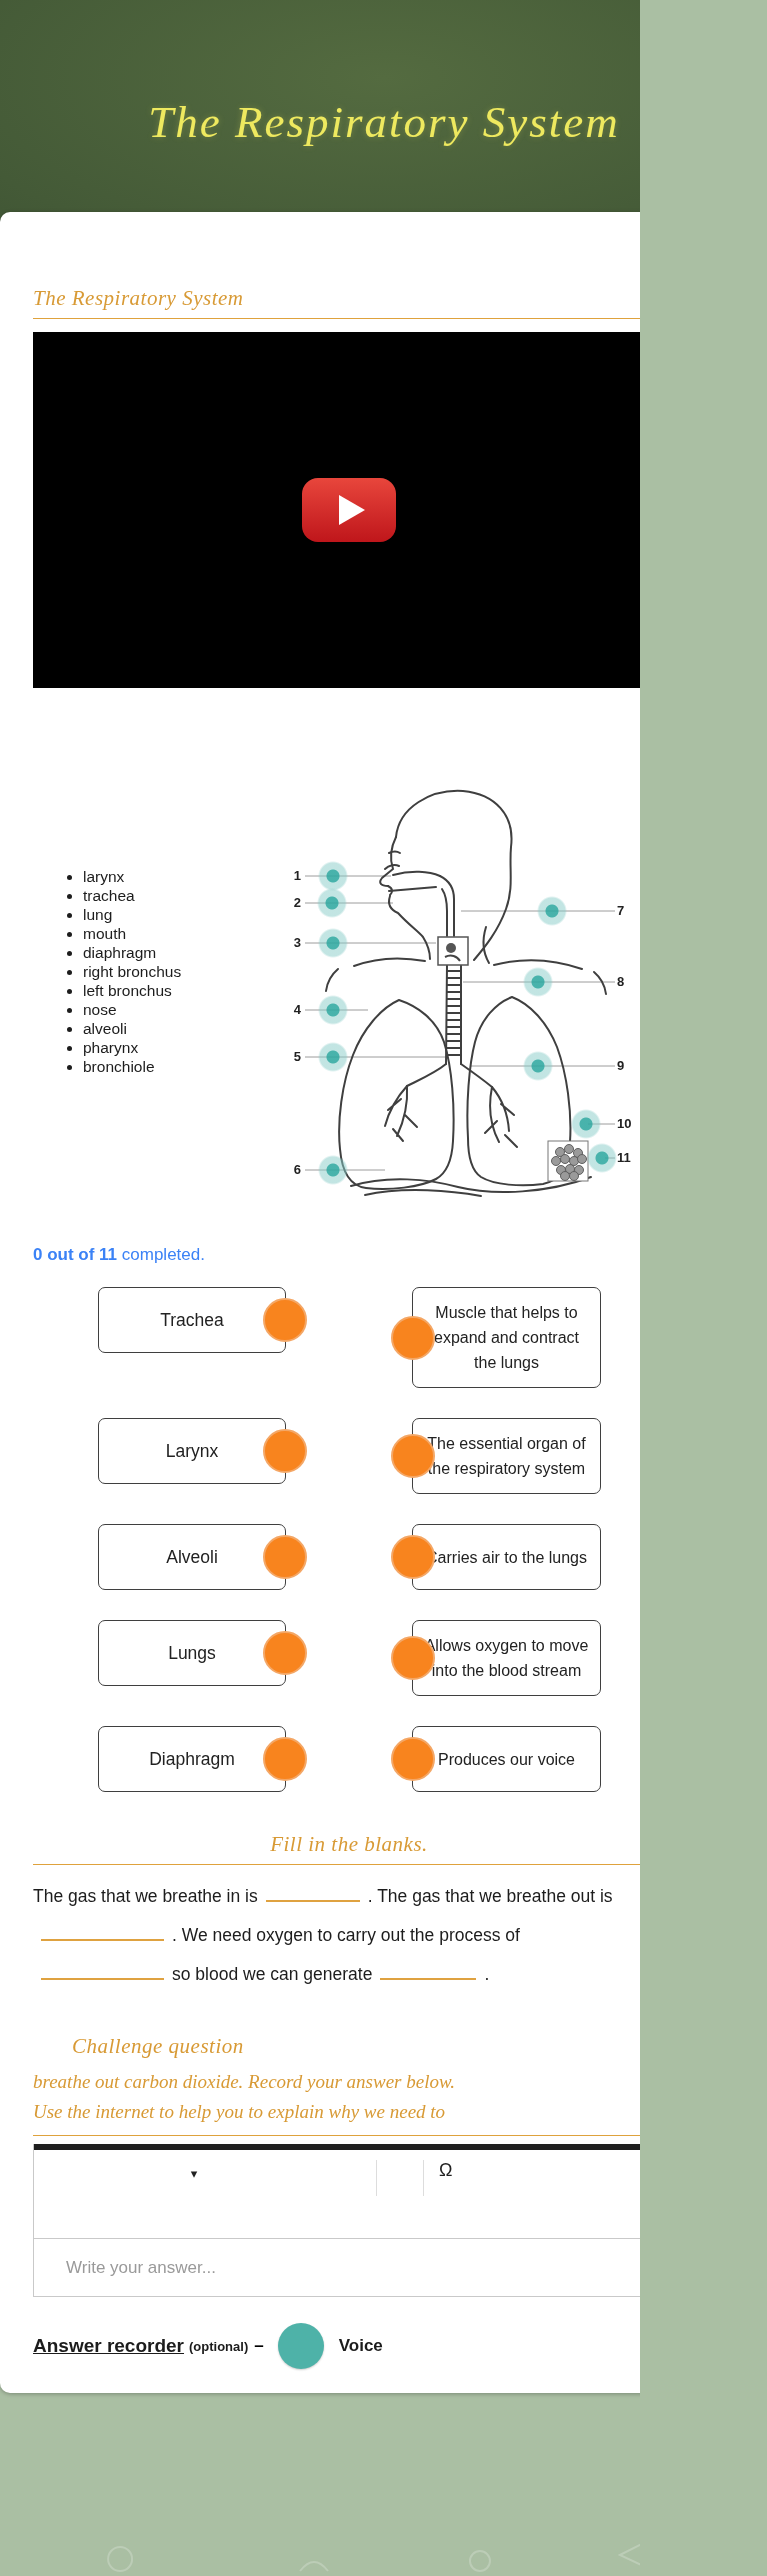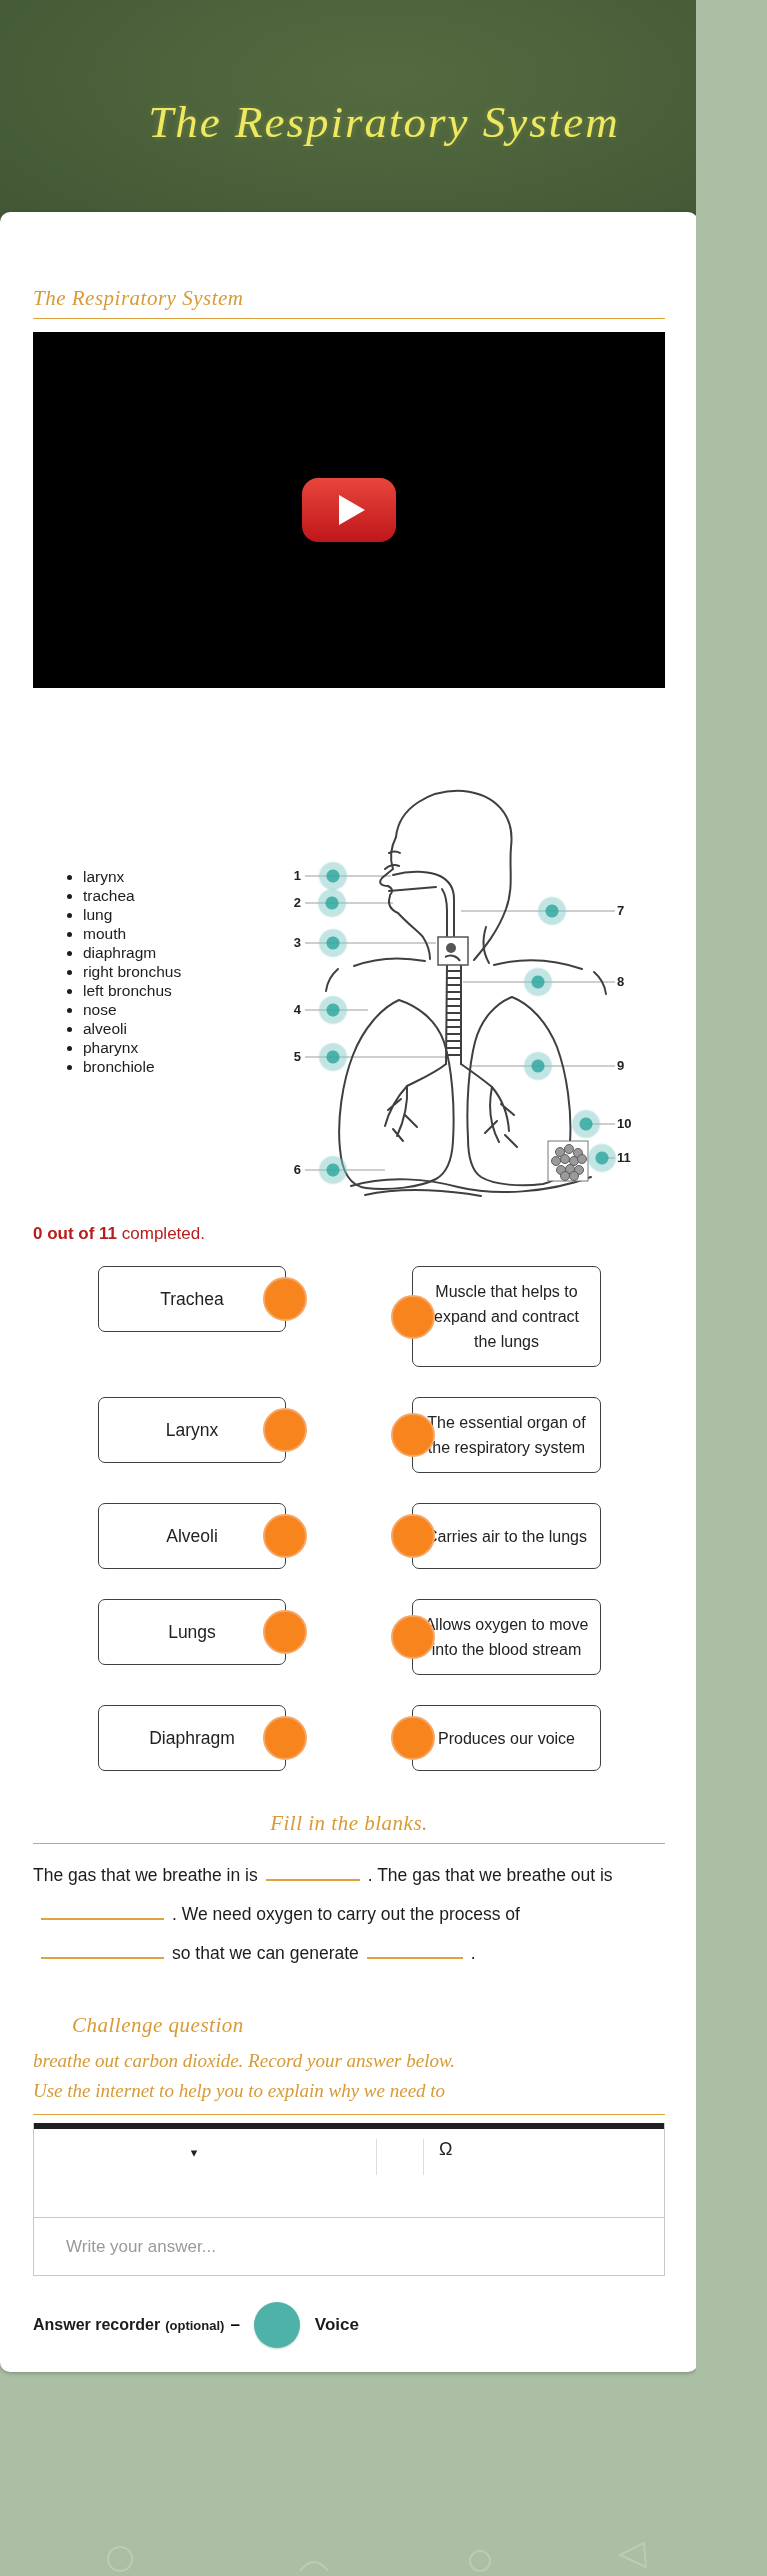--- a/index.html
+++ b/index.html
@@ -1,17 +1,17 @@
 <!DOCTYPE html>
 <html><head>
 <meta charset="utf-8">
 <style>
   html,body{margin:0;padding:0;}
   body{background:#aabfa3;font-family:"Liberation Sans",sans-serif;}
-  .page{position:relative;width:696px;min-height:2576px;overflow:hidden;}
+  .page{position:relative;width:640px;min-height:2576px;overflow:hidden;}
   .doodles{position:absolute;left:0;top:0;z-index:0;}
   
   .chalkboard{position:absolute;left:0;top:0;width:768px;height:277px;z-index:1;
     background:radial-gradient(130% 150% at 50% 28%, #546b40 0%, #445a37 45%, #2e432a 100%);}
   .tray{position:absolute;left:0;top:277px;width:768px;height:9px;z-index:1;
     background:linear-gradient(#f3d7a7,#d2a569);border-top:1px solid #b98c50;border-bottom:1px solid #a87f49;box-sizing:border-box;}
   .banner-title{position:absolute;left:0;top:96px;width:768px;text-align:center;z-index:1;
     color:#eee95f;font-family:cursive;font-style:italic;font-weight:400;font-size:45px;letter-spacing:2px;margin:0;
     text-shadow:0 0 6px rgba(238,233,95,.25);}
   
@@ -27,21 +27,21 @@
   
   .diagram{position:relative;width:632px;height:420px;margin-top:91px;}
   .figure-svg{position:absolute;left:0;top:0;}
   .word-bank{position:absolute;left:32px;top:88px;margin:0;padding:0 0 0 18px;list-style:disc;
     font-size:15.5px;line-height:19px;color:#1d1d1d;}
   .mdot{position:absolute;width:34px;height:34px;border-radius:50%;cursor:pointer;
     background:radial-gradient(circle, rgba(47,168,160,.88) 0 6px, rgba(134,203,199,.5) 7px 13px, rgba(134,203,199,0) 15px);}
   .mnum{position:absolute;font-size:13px;font-weight:600;color:#222;}
   .mnum.l{width:28px;text-align:right;}
   
-  .progress{margin-top:25px;font-size:17px;color:#b91c1c;}
+  .progress{margin-top:46px;font-size:17px;color:#3b82f6;}
   .progress b{font-weight:700;}
   .match-prompt{margin-top:60px;font-size:17px;color:#1d1d1d;}
   .match-grid{margin-top:22px;}
   .match-row{display:flex;align-items:flex-start;margin-bottom:30px;}
   .mcard{border:1px solid #3f3f3f;border-radius:7px;background:#fff;position:relative;box-sizing:border-box;
     display:flex;align-items:center;justify-content:center;text-align:center;color:#222;}
   .mleft{width:188px;height:66px;margin-left:65px;font-size:17.5px;}
   .mright{width:189px;margin-left:126px;min-height:66px;padding:12px 10px;font-size:16px;line-height:25px;}
   .conn{position:absolute;top:50%;width:44px;height:44px;margin-top:-22px;border-radius:50%;box-sizing:border-box;
     background:#f8841e;border:2px solid #f4a766;cursor:pointer;}
@@ -61,21 +61,21 @@
   .toolbar{height:88px;position:relative;}
   .tb-caret{position:absolute;left:148px;top:16px;width:24px;text-align:center;font-size:13px;color:#222;cursor:pointer;}
   .tb-sep{position:absolute;top:10px;width:1px;height:36px;background:#ddd;}
   .sep1{left:342px;} .sep2{left:389px;}
   .tb-omega{position:absolute;left:405px;top:10px;font-size:18px;color:#222;cursor:pointer;}
   .answer-input{display:block;width:100%;height:58px;border:none;border-top:1px solid #c9c9c9;box-sizing:border-box;
     padding:0 32px;font-size:17px;color:#555;font-family:"Liberation Sans",sans-serif;outline:none;}
   .answer-input::placeholder{color:#9a9a9a;}
   
   .recorder{margin-top:26px;display:flex;align-items:center;}
-  .rec-label{font-size:16px;font-weight:700;color:#1c1c1c;}
+  .rec-label{font-size:19px;font-weight:700;color:#1c1c1c;text-decoration:underline;}
   .rec-optional{font-size:13px;font-weight:700;color:#1c1c1c;margin-left:5px;}
   .rec-dash{font-size:17px;font-weight:700;margin-left:6px;}
   .voice-btn{width:46px;height:46px;border-radius:50%;background:#4eb2a8;margin-left:14px;cursor:pointer;box-shadow:0 1px 2px rgba(0,0,0,.2);}
   .voice-label{font-size:17px;font-weight:700;color:#1c1c1c;margin-left:15px;}
 </style>
 </head>
 <body>
 
 <div class="page">
 
@@ -280,21 +280,21 @@
           <span>Produces our voice</span>
         </div>
       </div>
     </div>
 
     <h2 class="hw-heading fill-heading">Fill in the blanks.</h2>
     <hr class="orange-hr">
     <p class="fill-par">
       <span>The gas that we breathe in is</span><span class="blank b1"></span><span>. The gas that we breathe out is</span><br>
       <span class="blank b2"></span><span>. We need oxygen to carry out the process of</span><br>
-      <span class="blank b3"></span><span>so that we can generate</span><span class="blank b4"></span><span>.</span>
+      <span class="blank b3"></span><span>so blood we can generate</span><span class="blank b4"></span><span>.</span>
     </p>
 
     <h2 class="hw-heading challenge-heading">Challenge question</h2>
     <div class="challenge-text">
       <div>breathe out carbon dioxide. Record your answer below.</div>
       <div>Use the internet to help you to explain why we need to</div>
     </div>
     <hr class="orange-hr pre-editor-hr">
 
     <div class="editor">

